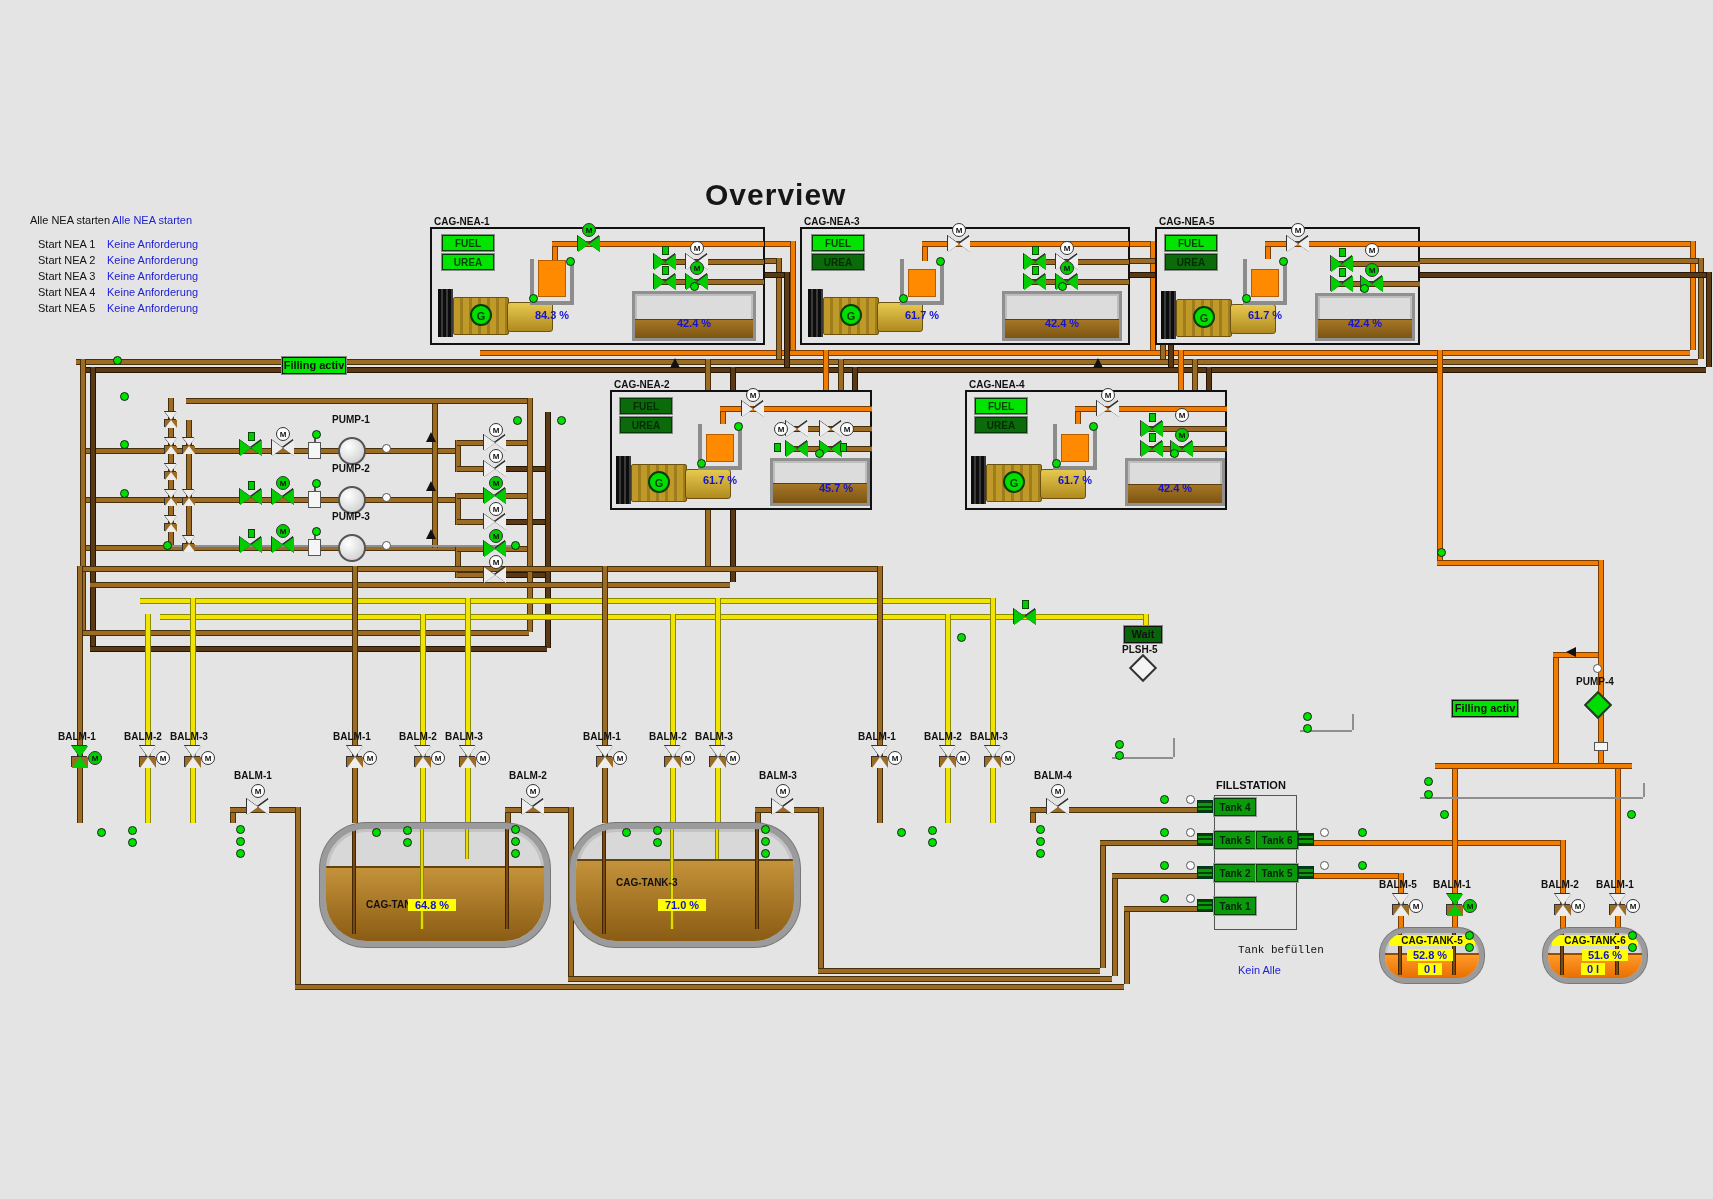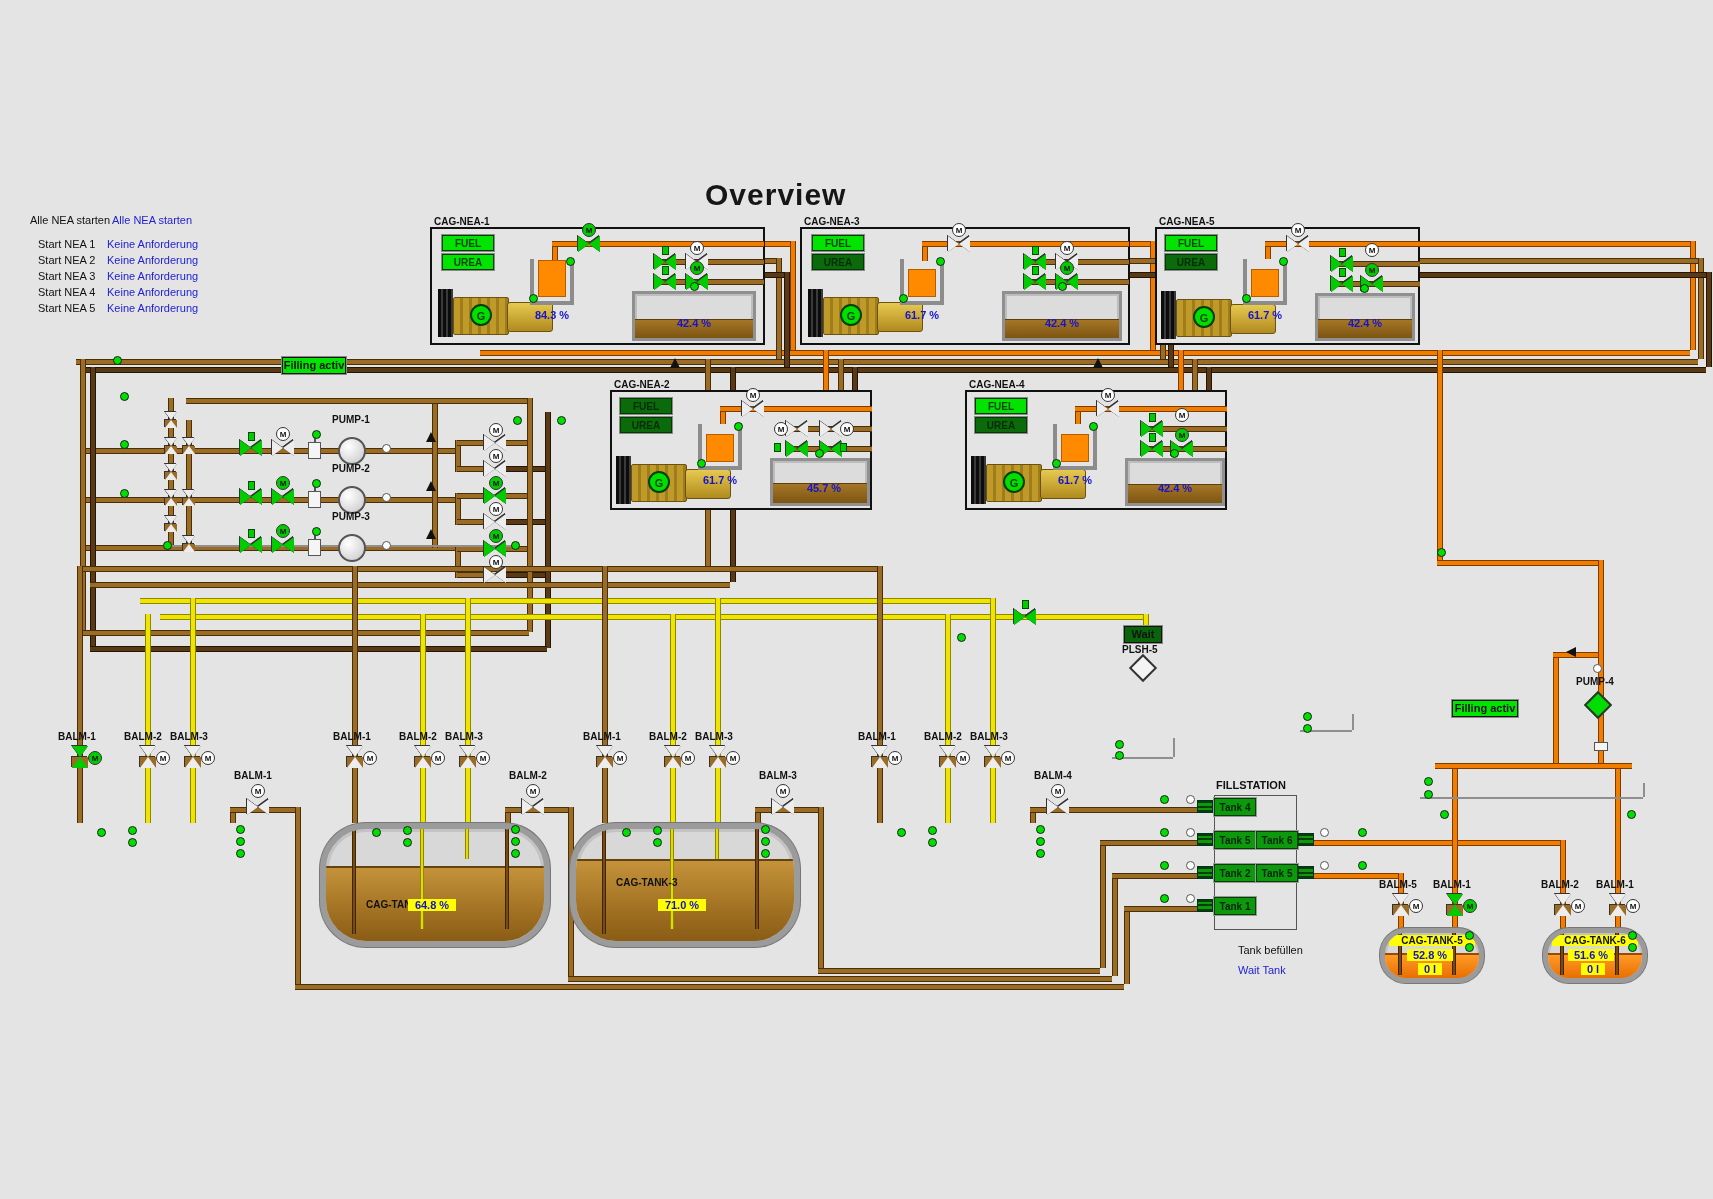--- a/index.html
+++ b/index.html
@@ -413,21 +413,21 @@
         <i class="r"></i>
       </div>
       <div class="tport" style="left:162px;top:51px;"></div>
     <div class="vh green" style="left:208px;top:49px;">
         <i class="l"></i>
         <i class="r"></i>
       </div>
       <div class="tport" style="left:228px;top:51px;"></div>
     <div class="neatank" style="left:158px;top:66px;width:100px;height:48px;">
         <div class="nfill" style="height: 46%;"></div>
-        <div class="bluepct" style="left:4px;top:21px;width:94px;">45.7 %</div>
+        <div class="bluepct" style="left:16px;top:21px;width:94px;">45.7 %</div>
       </div>
     <div class="gd" style="left:203px;top:57px;"></div>
   </div>
 
   <div class="box" style="left:965px;top:390px;width:262px;height:120px;">
     <div class="boxlabel" style="left:2px;top:-13px;">CAG-NEA-4</div>
     <div class="pipe pv o" style="left:108px;top:16px;height:16px;"></div>
     <div class="pipe ph o" style="left:108px;top:14px;width:152px;"></div>
     <div class="pipe ph b" style="left:174px;top:34px;width:86px;"></div>
     <div class="pipe ph b" style="left:174px;top:54px;width:86px;"></div>
@@ -643,22 +643,22 @@
   <div class="stub" style="left:1197px;top:833px;"></div>
   <div class="fsbtn" style="left:1214px;top:831px;">Tank 5</div>
   <div class="stub" style="left:1197px;top:866px;"></div>
   <div class="fsbtn" style="left:1214px;top:864px;">Tank 2</div>
   <div class="stub" style="left:1197px;top:899px;"></div>
   <div class="fsbtn" style="left:1214px;top:897px;">Tank 1</div>
   <div class="fsbtn" style="left:1256px;top:831px;">Tank 6</div>
   <div class="stub" style="left:1298px;top:833px;"></div>
   <div class="fsbtn" style="left:1256px;top:864px;">Tank 5</div>
   <div class="stub" style="left:1298px;top:866px;"></div>
-  <div class="lbl" style="left:1238px;top:944px;">Tank befüllen</div>
-  <div class="link" style="left:1238px;top:964px;">Wait Tank</div>
+  <div class="lbl" style="left:1238px;top:944px;font-family:Liberation Mono, monospace;">Tank befüllen</div>
+  <div class="link" style="left:1238px;top:964px;">Kein Alle</div>
 
   <div class="badge" style="left:1452px;top:700px;width:64px;height:15px;line-height:15px;">Filling activ</div>
   <div class="vlabel" style="left:1576px;top:676px;">PUMP-4</div>
   <div class="diam green" style="left:1588px;top:695px;"></div>
   <div class="coupling" style="left:1594px;top:742px;"></div>
 
   <div class="vlabel" style="left:1379px;top:879px;">BALM-5</div>
   <div class="vv white" style="left:1393px;top:894px;">
       <i class="t"></i>
       <i class="b"></i>
@@ -689,21 +689,21 @@
     <div class="tube" style="left:67px;height:42px;"></div>
     <div class="idlabel" style="left:4px;top:2px;width:86px;">CAG-TANK-5</div>
     <div class="pctlabel" style="left:22px;top:16px;width:46px;">52.8 %</div>
     <div class="pctlabel" style="left:33px;top:30px;width:24px;">0 l</div>
   </div>
   <div class="smalltank" style="left:1543px;top:928px;">
     <div class="fill" style="height: 52%;"></div>
     <div class="tube" style="left:12px;height:42px;"></div>
     <div class="tube" style="left:67px;height:42px;"></div>
     <div class="idlabel" style="left:4px;top:2px;width:86px;">CAG-TANK-6</div>
-    <div class="pctlabel" style="left:20px;top:16px;width:46px;">51.6 %</div>
+    <div class="pctlabel" style="left:34px;top:16px;width:46px;">51.6 %</div>
     <div class="pctlabel" style="left:33px;top:30px;width:24px;">0 l</div>
   </div>
 
   <div class="vh green" style="left:1014px;top:609px;">
       <i class="l"></i>
       <i class="r"></i>
     </div>
     <div class="tport" style="left:1022px;top:600px;"></div>
   <div class="badge dark" style="left:1124px;top:626px;width:36px;height:15px;line-height:15px;">Wait</div>
   <div class="vlabel" style="left:1122px;top:644px;">PLSH-5</div>

